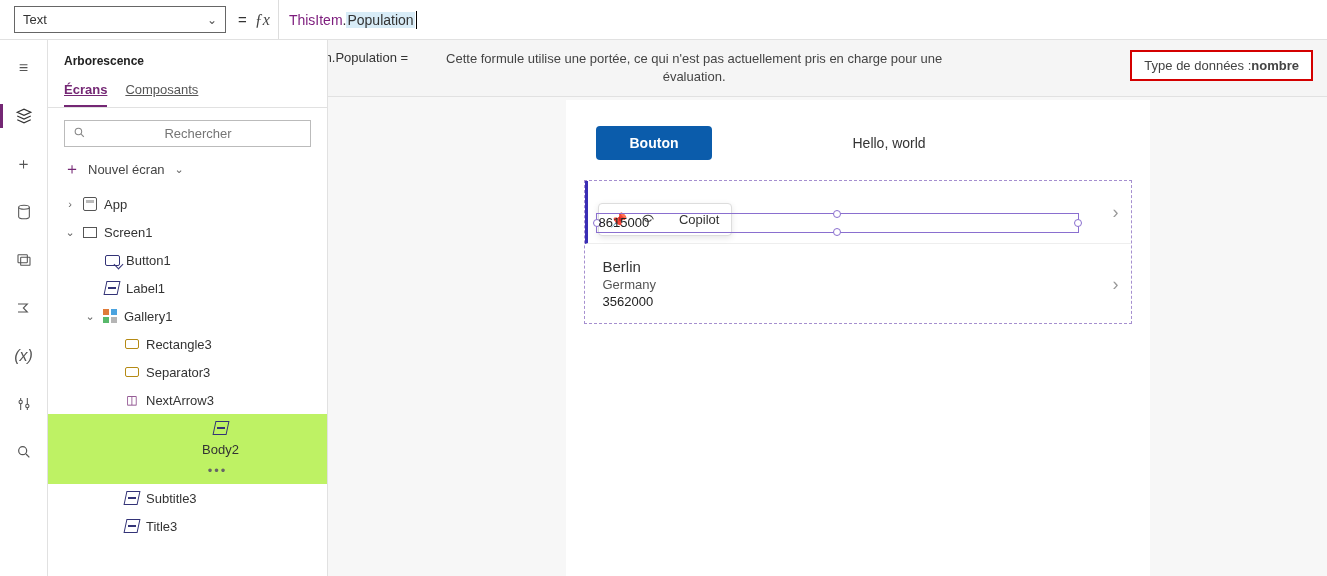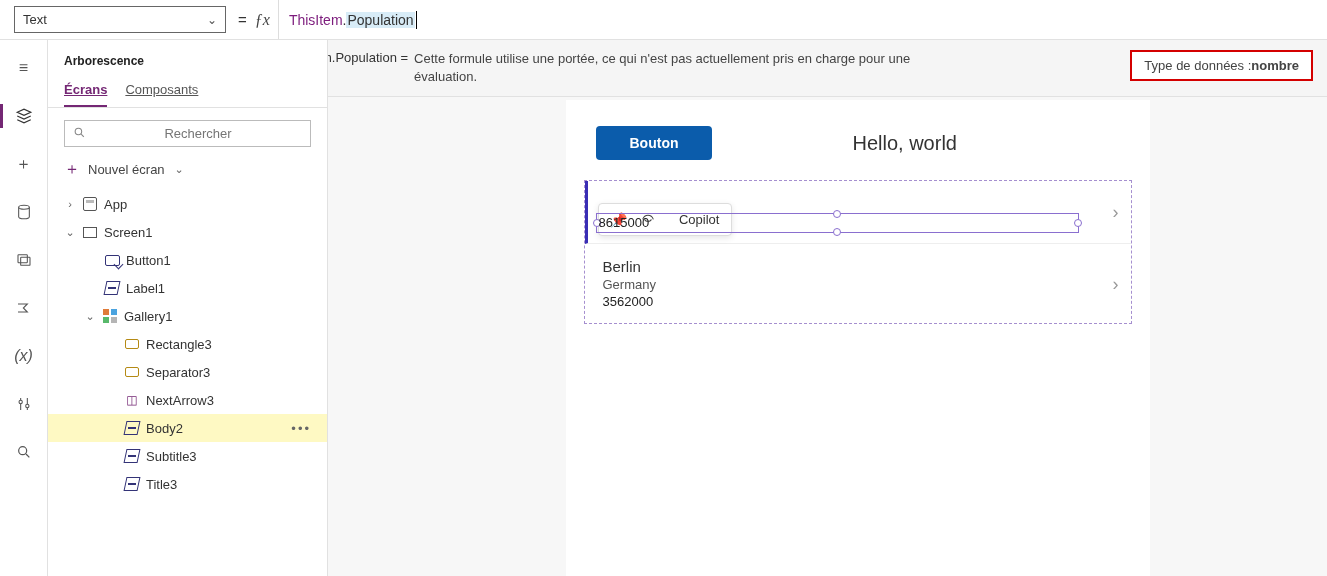--- a/index.html
+++ b/index.html
@@ -12,21 +12,21 @@
   .prop-dd .chev { font-size: 12px; color:#555; }
   .eq { display:flex; align-items:center; padding:0 8px 0 4px; color:#333; font-size:15px; }
   .fx { display:flex; align-items:center; font-style: italic; font-family: "Segoe UI", serif; font-size:16px; color:#444; padding-right:8px; border-right:1px solid #ddd; }
   .formula-input { flex:1; display:flex; align-items:center; padding:0 10px; font-family: Consolas, monospace; font-size:14px; }
   .formula-input .this { color:#7c1b7c; }
   .formula-input .dot  { color:#333; }
   .formula-input .prop { color:#333; background:#d8ecf7; padding:0 1px; }
   .formula-input .caret { width:1px; height:18px; background:#000; display:inline-block; margin-left:1px; }
   .resultbar { flex:1; display:flex; align-items:flex-start; background:#f5f5f5; border-bottom:1px solid #e1e1e1; padding:10px 14px; font-size:13px; color:#444; margin-left:-30px; }
   .resultbar .lhs { white-space:nowrap; margin-right:6px; color:#333; }
-  .resultbar .msg { max-width:560px; line-height:1.4; }
+  .resultbar .msg { max-width:560px; line-height:1.4;text-align:center; }
   .dtype { margin-left:auto; border:2px solid #d40000; padding:6px 12px; background:#fff; align-self:flex-start; }
   .dtype b { font-weight:700; }
 
   
   .main { flex:1; display:flex; min-height:0; }
   .rail { width:48px; border-right:1px solid #e1e1e1; display:flex; flex-direction:column; align-items:center; padding-top:18px; gap:28px; color:#555; position:relative; }
   .rail .ic { width:20px; height:20px; display:flex; align-items:center; justify-content:center; font-size:16px; cursor:pointer; }
   .rail .sel { position:relative; }
   .rail .sel::before { content:""; position:absolute; left:-14px; top:-2px; width:3px; height:24px; background:#742774; }
 
@@ -39,36 +39,36 @@
   .searchwrap { padding:12px 16px 4px; }
   .searchbox { border:1px solid #bbb; display:flex; align-items:center; padding:4px 8px; gap:8px; color:#777; }
   .searchbox input { border:none; outline:none; flex:1; font-size:13px; color:#333;text-align:center; }
 
   .newscreen { display:flex; align-items:center; gap:8px; padding:8px 16px 10px; color:#444; cursor:pointer; }
   .newscreen .plus { color:#742774; font-size:16px; font-weight:300; }
   .newscreen .chev { font-size:11px; color:#666; margin-left:2px; }
 
   .treelist { flex:1; overflow:auto; }
   .node { display:flex; align-items:center; gap:6px; padding:6px 10px 6px 16px; cursor:pointer; }
-  .node.sel { background:#fef9c3; }
+  .node.sel { background:#bef264;flex-direction:column; }
   .node .caret { width:12px; text-align:center; color:#666; font-size:11px; }
   .node .ico { width:16px; height:16px; display:inline-flex; align-items:center; justify-content:center; }
   .node .lbl { flex:1; white-space:nowrap; overflow:hidden; text-overflow:ellipsis; }
   .node .more { color:#666; letter-spacing:2px; padding-right:6px; }
 
   .ind1 { padding-left:36px; }
   .ind2 { padding-left:56px; }
   .ind3 { padding-left:76px; }
 
   
   .canvaswrap { flex:1; background:#f7f7f7; display:flex; justify-content:center; padding-top:8px; overflow:auto; }
   .app { width:584px; min-height:470px; background:#fff; padding:26px 18px 18px 18px; margin-left:60px; }
   .topline { display:flex; align-items:center; gap:120px; margin-bottom:20px; padding-left:12px;}
   .btn { background:#0b5cab; color:#fff; border:none; border-radius:4px; padding:9px 34px; font-size:14px; font-weight:600; }
-  .hello { font-size:20px; color:#333; margin-left:20px;}
+  .hello { font-size:14px; color:#333; margin-left:20px;}
 
   .gallery { border:1px dashed #a58fcf; padding:0; }
   .gitem { position:relative; padding:14px 34px 14px 18px; border-bottom:1px solid #eee; }
   .gitem:last-child { border-bottom:none; }
   .gitem .city { font-size:15px; color:#333; margin-bottom:2px; }
   .gitem .country { font-size:13px; color:#555; margin-bottom:2px; }
   .gitem .pop { font-size:13px; color:#222; font-weight:500; }
   .gitem .arrow { position:absolute; right:12px; top:50%; transform:translateY(-50%); color:#999; font-size:18px; }
 
   

